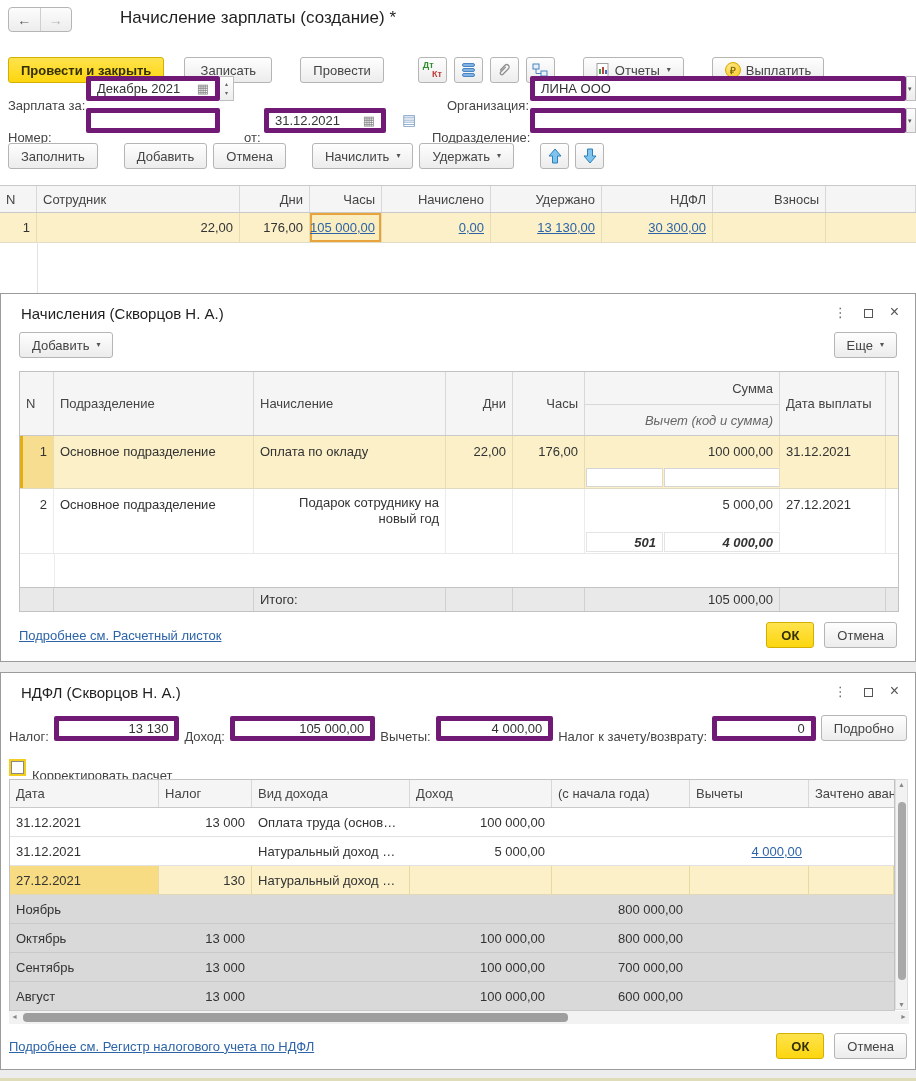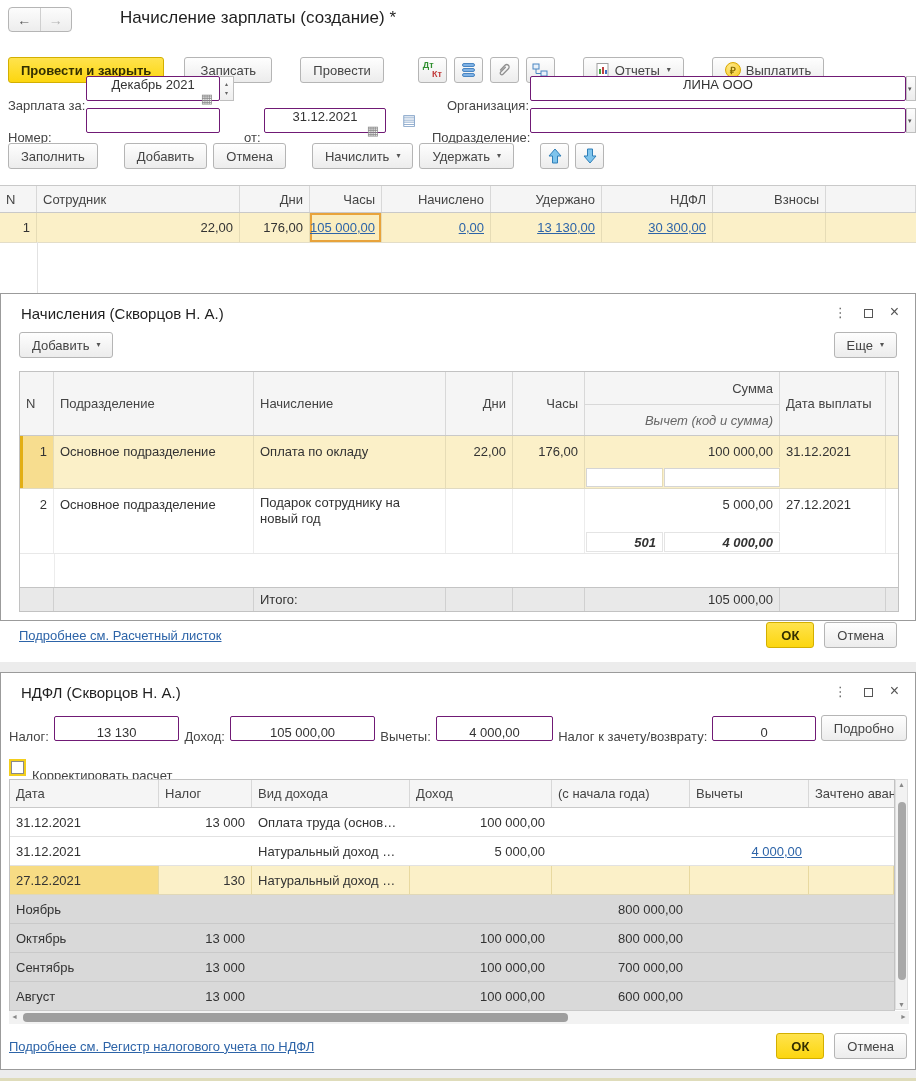--- a/index.html
+++ b/index.html
@@ -17,24 +17,23 @@
     background:linear-gradient(#fefefe,#ececec);
     border:1px solid #b5b5b5; border-radius:3px;
     font-size:13px; color:#444; white-space:nowrap; cursor:default;
   }
   .btn.yellow {
     background:linear-gradient(#ffe34d, var(--accent-yellow,#fcd60f));
     border-color:#d3af00; font-weight:bold; color:#332f00;
   }
   .caret { font-size:8px; color:#555; margin-left:2px; line-height:1; }
   .input {
-    height:25px; border:1px solid #701a75; border-radius:2px; background:#fff;
+    height:25px; border:5px solid #701a75; border-radius:2px; background:#fff;
     display:flex; align-items:center; padding:0 6px; font-size:13px; color:#333;
     position:relative;
-    flex-direction:column;
   }
   .input.num { justify-content:flex-end; }
   .flabel { color:#444; white-space:nowrap;margin-top:17px; }
   .link { color:var(--link-blue,#2d64a8); text-decoration:underline; }
   .ibtn { width:29px; height:26px; padding:0; position:relative; }
   .sp14 { width:14px; } .sp6 { width:6px; } .sp20 { width:20px; }
 
   
   .navbtns { position:absolute; left:8px; top:7px; width:64px; height:25px;
     border:1px solid #b5b5b5; border-radius:4px; background:linear-gradient(#fcfcfc,#ededed);
@@ -77,21 +76,21 @@
   .dhead .c { border-right:1px solid #d8d8d8; color:#444; }
   .c { display:flex; align-items:center; padding:0 6px; overflow:hidden; white-space:nowrap; }
   .c.num { justify-content:flex-end; }
   .drow { height:30px; background:var(--row-highlight,#fbf0c8); border-bottom:1px solid #e3ddc8; }
   .drow .c { border-right:1px solid #e6dcb6; }
   .selcell { box-shadow:inset 0 0 0 2px var(--selected-cell-border,#e8a33b); background:#faedbf; }
   .colline { position:absolute; left:37px; top:242px; height:51px; border-left:1px solid #e2e2e2; }
 
   
   .dialog { position:absolute; left:0; width:916px; background:#fff; border:1px solid #9b9b9b; }
-  .dlg1 { top:293px; height:328px; }
+  .dlg1 { top:293px; height:369px;text-align:right; }
   .dlg2 { top:672px; height:398px; }
   .dlg-title { position:absolute; left:20px; top:11px; font-size:15px; color:#1f1f1f; }
   .dlg-controls { position:absolute; right:16px; top:10px; display:flex; gap:17px; align-items:center; color:#555; }
   .kebab { font-size:13px; color:#666; }
   .maxbox { width:9px; height:9px; border:1px solid #555; margin-top:2px; }
   .closex { font-size:16px; color:#555; line-height:1; }
   .dlg-footer { position:absolute; left:18px; right:18px; height:28px; display:flex; align-items:center; }
   .dlg-footer .btns { margin-left:auto; display:flex; gap:10px; }
   .okbtn { min-width:48px; font-weight:bold; }
   .cancelbtn { min-width:70px; }

